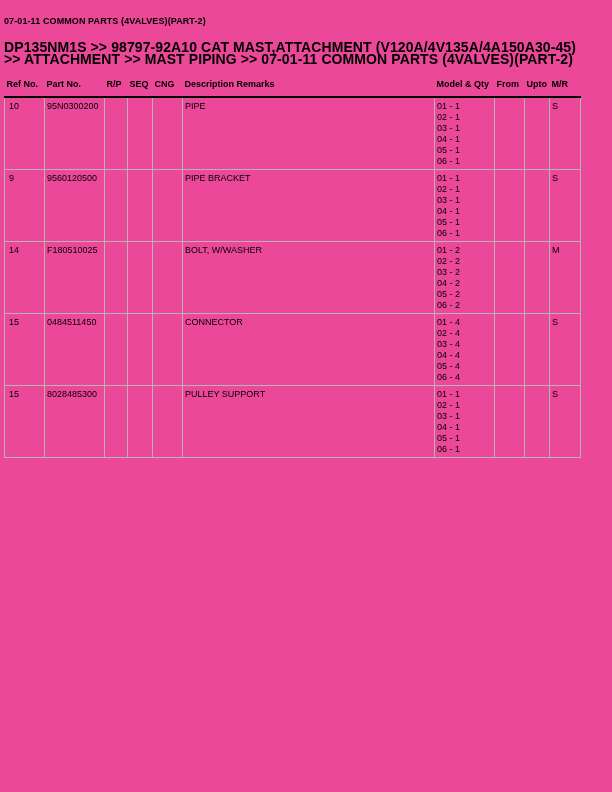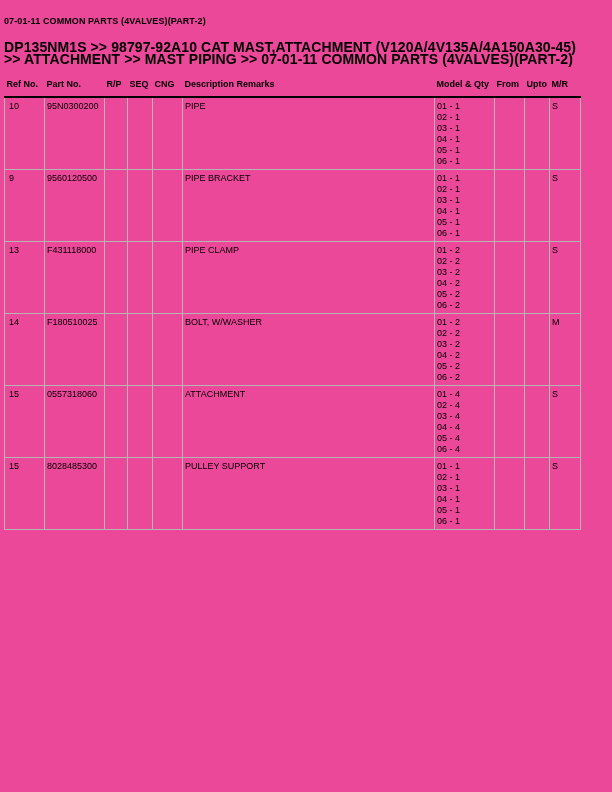--- a/index.html
+++ b/index.html
@@ -127,64 +127,45 @@
             <div class="model-qty-line">03 - 1</div>
             <div class="model-qty-line">04 - 1</div>
             <div class="model-qty-line">05 - 1</div>
             <div class="model-qty-line">06 - 1</div>
           </td>
     <td></td>
     <td></td>
     <td>S</td>
   </tr>
         <tr>
-    <td>13</td>
-    <td>F431118000</td>
-    <td></td>
-    <td></td>
-    <td></td>
-    <td>PIPE CLAMP</td>
-    <td>
-            <div class="model-qty-line">01 - 2</div>
-            <div class="model-qty-line">02 - 2</div>
-            <div class="model-qty-line">03 - 2</div>
-            <div class="model-qty-line">04 - 2</div>
-            <div class="model-qty-line">05 - 2</div>
-            <div class="model-qty-line">06 - 2</div>
-          </td>
-    <td></td>
-    <td></td>
-    <td>S</td>
-  </tr>
-        <tr>
     <td>14</td>
     <td>F180510025</td>
     <td></td>
     <td></td>
     <td></td>
     <td>BOLT, W/WASHER</td>
     <td>
             <div class="model-qty-line">01 - 2</div>
             <div class="model-qty-line">02 - 2</div>
             <div class="model-qty-line">03 - 2</div>
             <div class="model-qty-line">04 - 2</div>
             <div class="model-qty-line">05 - 2</div>
             <div class="model-qty-line">06 - 2</div>
           </td>
     <td></td>
     <td></td>
     <td>M</td>
   </tr>
         <tr>
     <td>15</td>
-    <td>0557318060</td>
+    <td>0484511450</td>
     <td></td>
     <td></td>
     <td></td>
-    <td>ATTACHMENT</td>
+    <td>CONNECTOR</td>
     <td>
             <div class="model-qty-line">01 - 4</div>
             <div class="model-qty-line">02 - 4</div>
             <div class="model-qty-line">03 - 4</div>
             <div class="model-qty-line">04 - 4</div>
             <div class="model-qty-line">05 - 4</div>
             <div class="model-qty-line">06 - 4</div>
           </td>
     <td></td>
     <td></td>

